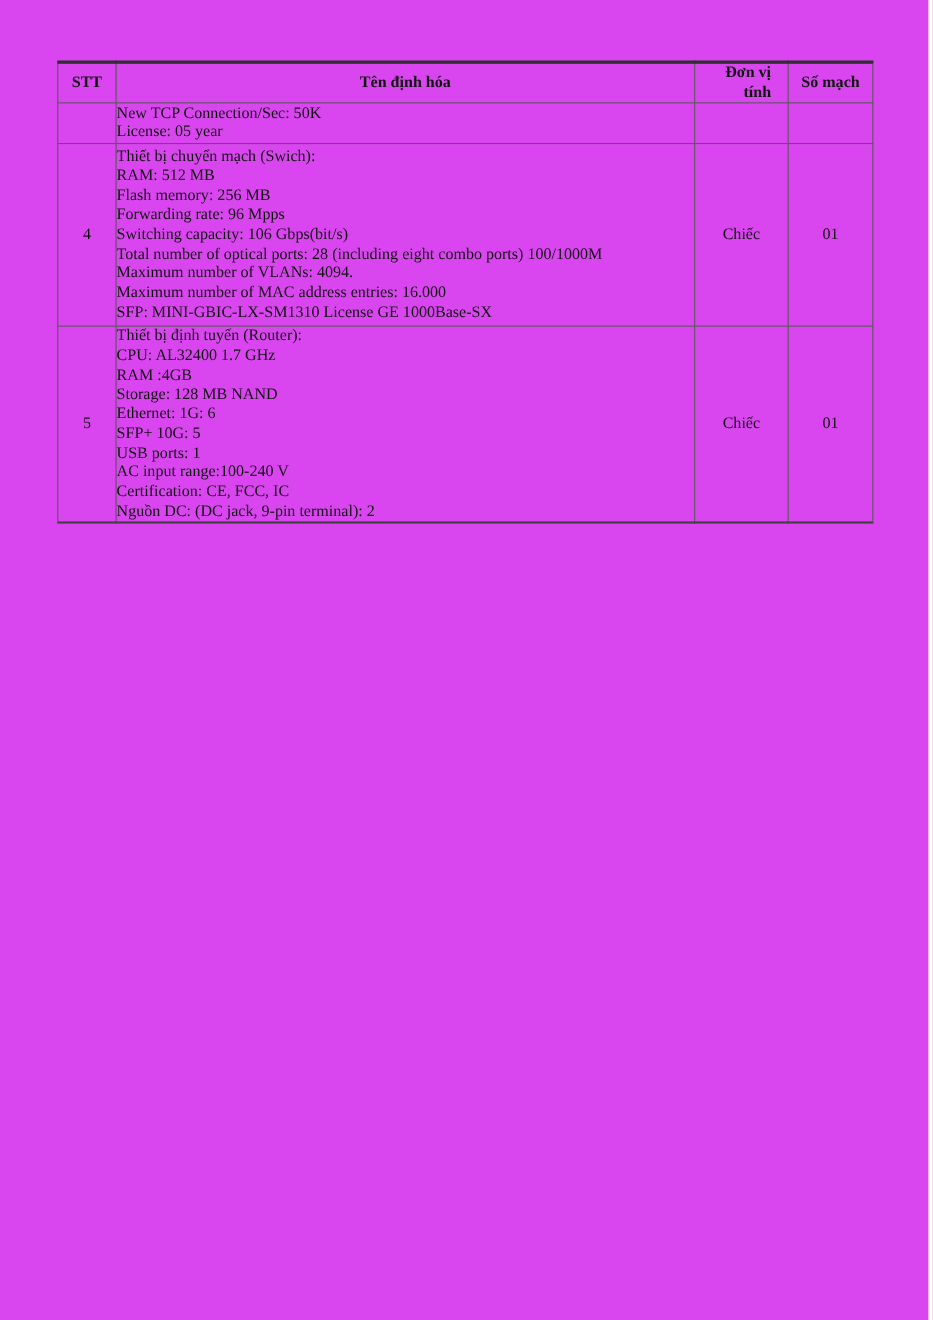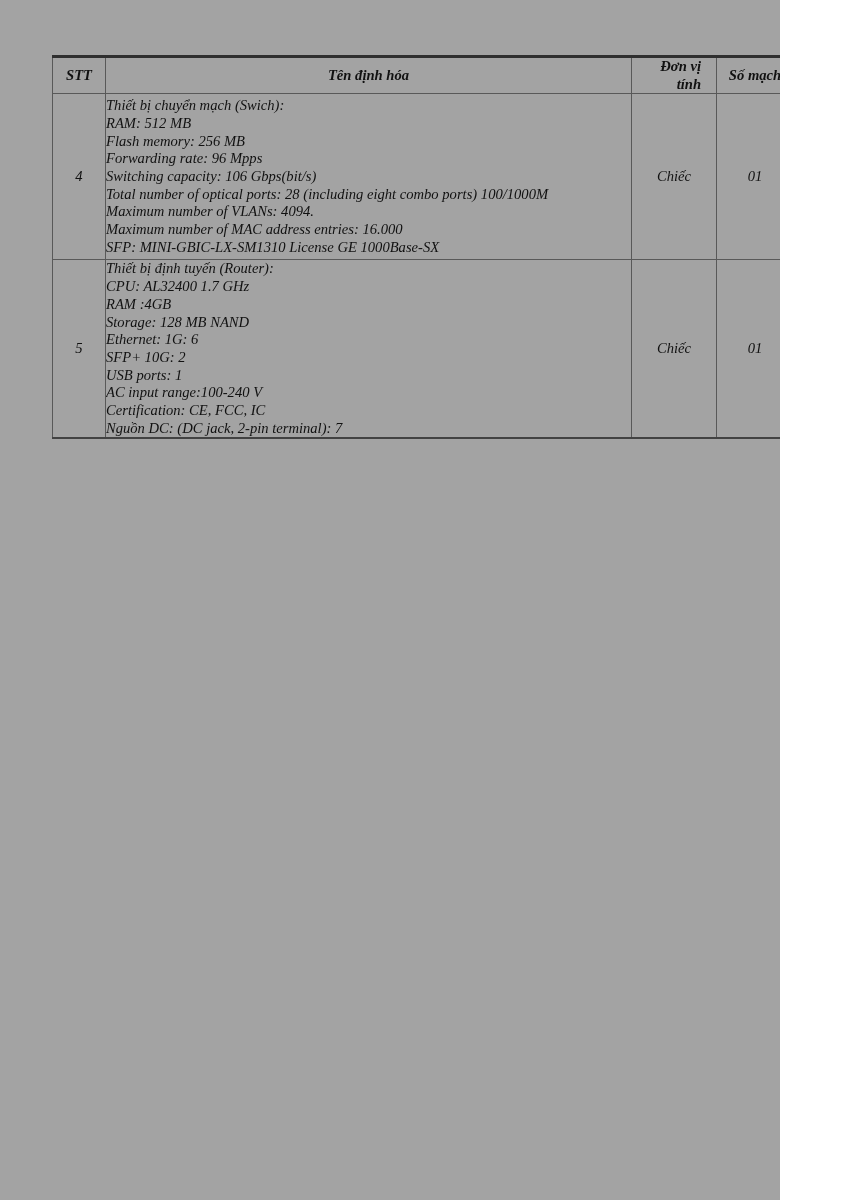--- a/index.html
+++ b/index.html
@@ -11,25 +11,24 @@
     height: 1200px;
     background: #ffffff;
     position: relative;
     font-family: "Liberation Serif", "DejaVu Serif", serif;
     color: #111111;
     -webkit-font-smoothing: antialiased;
   }
   .doc-page {
     position: absolute;
     left: 0; top: 0;
-    width: 780px;
+    width: 844px;
     height: 1200px;
-    background: #a3a3a3;
+    background: #d946ef;
     overflow: hidden;
-    font-style: italic;
   }
   table.spec-table {
     position: absolute;
     left: 52px;
     top: 55px;
     border-collapse: collapse;
     table-layout: fixed;
     width: 741px;
     font-size: 14.6px;
     line-height: 17.7px;
@@ -94,20 +93,29 @@
       <tr class="header-row">
         <th class="h-cell">STT</th>
         <th class="h-cell">Tên định hóa</th>
         <th class="h-cell">
           <div class="h-unit-wrap">Đơn vị tính</div>
         </th>
         <th class="h-cell">Số mạch</th>
       </tr>
     </thead>
     <tbody>
+      <tr class="row-cont">
+        <td class="c-center"></td>
+        <td class="c-specs">
+            <div>New TCP Connection/Sec: 50K</div>
+            <div>License: 05 year</div>
+          </td>
+        <td class="c-center"></td>
+        <td class="c-center"></td>
+      </tr>
       <tr class="row-item4">
         <td class="c-center">4</td>
         <td class="c-specs">
             <div>Thiết bị chuyển mạch (Swich):</div>
             <div>RAM: 512 MB</div>
             <div>Flash memory: 256 MB</div>
             <div>Forwarding rate: 96 Mpps</div>
             <div>Switching capacity: 106 Gbps(bit/s)</div>
             <div>Total number of optical ports: 28 (including eight combo ports) 100/1000M</div>
             <div>Maximum number of VLANs: 4094.</div>
@@ -118,24 +126,24 @@
         <td class="c-center">01</td>
       </tr>
       <tr class="row-item5">
         <td class="c-center">5</td>
         <td class="c-specs">
             <div>Thiết bị định tuyến (Router):</div>
             <div>CPU: AL32400 1.7 GHz</div>
             <div>RAM :4GB</div>
             <div>Storage: 128 MB NAND</div>
             <div>Ethernet: 1G: 6</div>
-            <div>SFP+ 10G: 2</div>
+            <div>SFP+ 10G: 5</div>
             <div>USB ports: 1</div>
             <div>AC input range:100-240 V</div>
             <div>Certification: CE, FCC, IC</div>
-            <div>Nguồn DC: (DC jack, 2-pin terminal): 7</div>
+            <div>Nguồn DC: (DC jack, 9-pin terminal): 2</div>
           </td>
         <td class="c-center">Chiếc</td>
         <td class="c-center">01</td>
       </tr>
     </tbody>
   </table>
 </div>
 
 </body></html>

